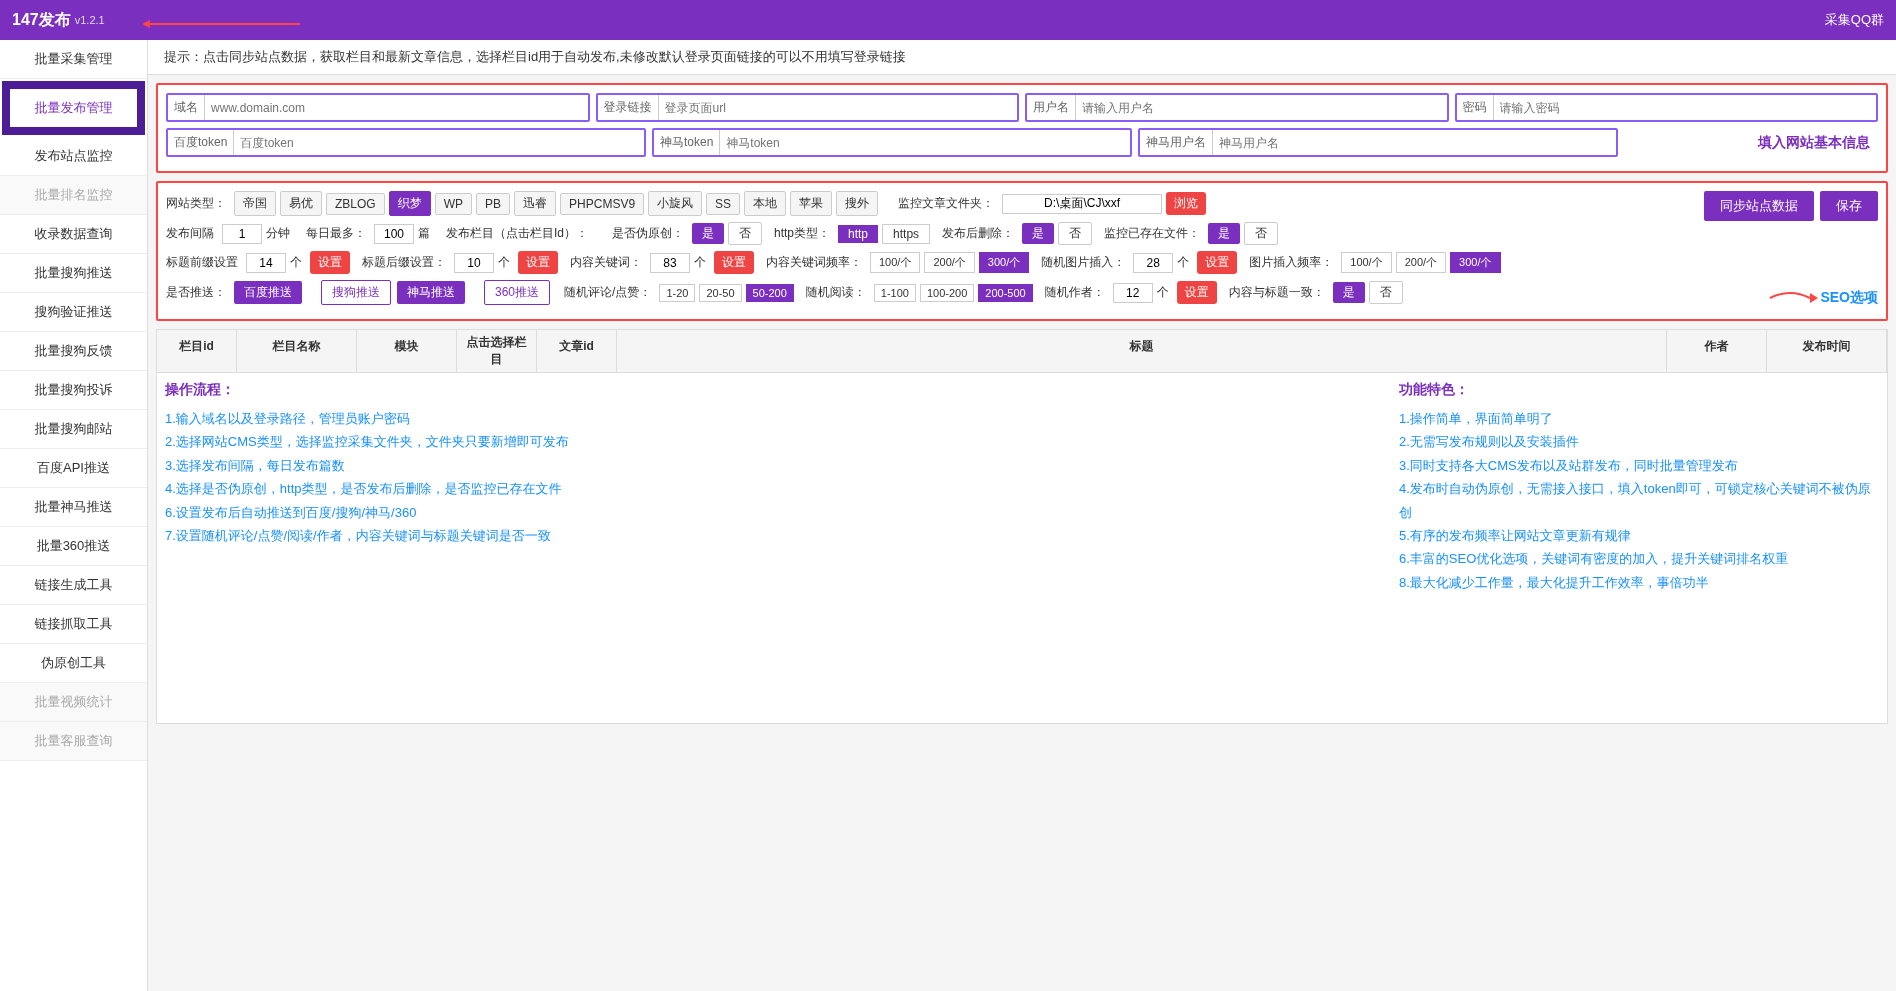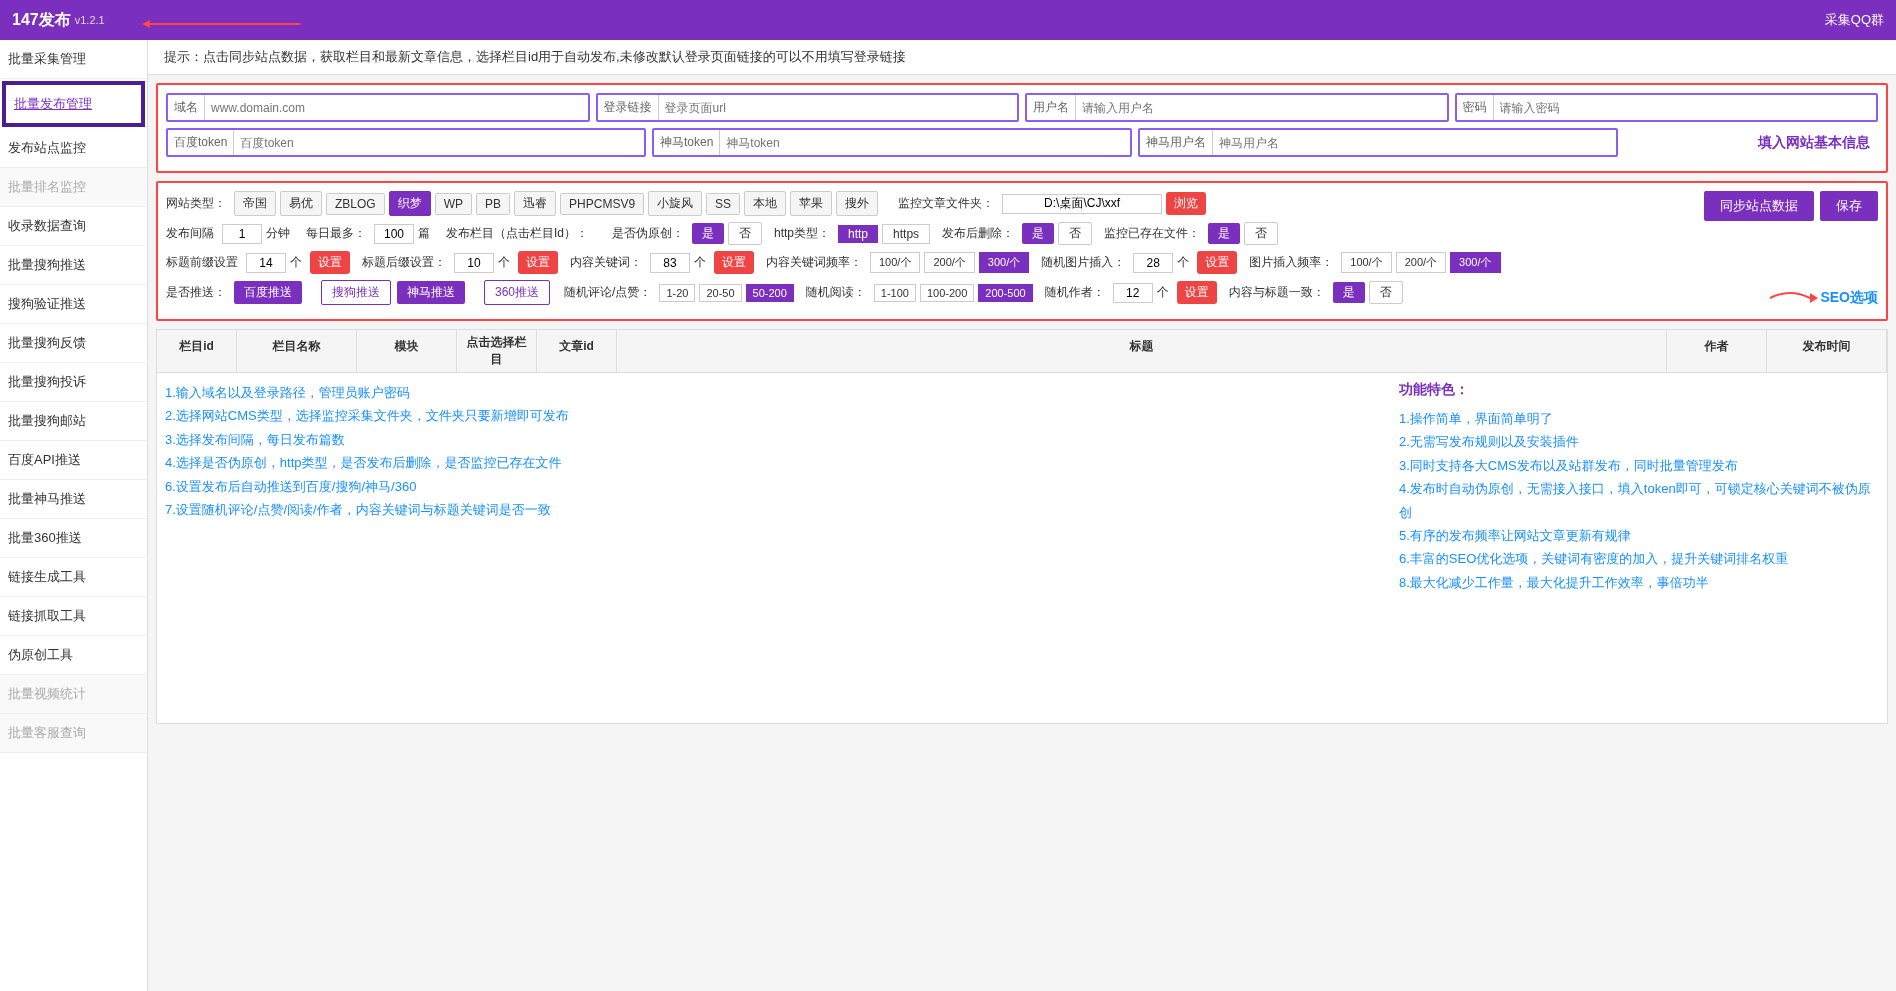--- a/index.html
+++ b/index.html
@@ -6,21 +6,21 @@
     body { font-family: 'Microsoft YaHei', Arial, sans-serif; font-size: 12px; background: #f0f0f0; overflow: hidden; }
     
     
     .header { background: #7B2FBE; color: white; height: 40px; display: flex; align-items: center; padding: 0 12px; position: relative; }
     
     
     .layout { display: flex; height: calc(100vh - 40px); }
     
     
     .sidebar { width: 148px; background: #fff; border-right: 1px solid #ddd; display: flex; flex-direction: column; overflow-y: auto; flex-shrink: 0; }
-    .sidebar-item { padding: 10px 8px; text-align: left; cursor: pointer; font-size: 13px; border-bottom: 1px solid #eee; color: #333; }
+    .sidebar-item { padding: 10px 8px; text-align: center; cursor: pointer; font-size: 13px; border-bottom: 1px solid #eee; color: #333; }
     .sidebar-item.active { color: #7B2FBE; border: 1px solid #7B2FBE; background: #fff; margin: 2px; }
     .sidebar-item.disabled { color: #aaa; background: #f9f9f9; }
     
     
     .main { flex: 1; overflow-y: auto; background: #f5f5f5; padding: 0; }
     
     
     .notice-bar { background: #fff; padding: 8px 16px; font-size: 13px; color: #333; border-bottom: 1px solid #ddd; }
     
     
@@ -85,21 +85,21 @@
     <line x1="10" y1="18" x2="160" y2="18" stroke="#ff4444" stroke-width="2"></line>
     <polygon points="10,14 10,22 2,18" fill="#ff4444"></polygon>
   </svg>
   <span style="position:absolute;right:12px;font-size:13px;cursor:pointer;">采集QQ群</span>
 </div>
 
 <div class="layout">
 
   <div class="sidebar">
     <div class="sidebar-item">批量采集管理</div>
-    <div class="sidebar-item active" style="color:#7B2FBE;border:4px solid #4c1d95;margin:2px;text-decoration:underline;">批量发布管理</div>
+    <div class="sidebar-item active" style="color:#7B2FBE;border:8px solid #4c1d95;margin:2px;">批量发布管理</div>
     <div class="sidebar-item">发布站点监控</div>
     <div class="sidebar-item disabled">批量排名监控</div>
     <div class="sidebar-item">收录数据查询</div>
     <div class="sidebar-item">批量搜狗推送</div>
     <div class="sidebar-item">搜狗验证推送</div>
     <div class="sidebar-item">批量搜狗反馈</div>
     <div class="sidebar-item">批量搜狗投诉</div>
     <div class="sidebar-item">批量搜狗邮站</div>
     <div class="sidebar-item">百度API推送</div>
     <div class="sidebar-item">批量神马推送</div>
@@ -275,20 +275,21 @@
         </div>
         <div class="th">文章id</div>
         <div class="th">标题</div>
         <div class="th">作者</div>
         <div class="th">发布时间</div>
       </div>
 
       <div style="display:flex;gap:16px;padding:8px;min-height:350px;">
 
         <div style="flex:1;overflow-y:auto;">
+          <div class="ops-text">操作流程：</div>
           <div class="ops-item">1.输入域名以及登录路径，管理员账户密码</div>
           <div class="ops-item">2.选择网站CMS类型，选择监控采集文件夹，文件夹只要新增即可发布</div>
           <div class="ops-item">3.选择发布间隔，每日发布篇数</div>
           <div class="ops-item">4.选择是否伪原创，http类型，是否发布后删除，是否监控已存在文件</div>
           <div class="ops-item">6.设置发布后自动推送到百度/搜狗/神马/360</div>
           <div class="ops-item">7.设置随机评论/点赞/阅读/作者，内容关键词与标题关键词是否一致</div>
         </div>
 
         <div style="width:480px;flex-shrink:0;">
           <div class="feature-title">功能特色：</div>

